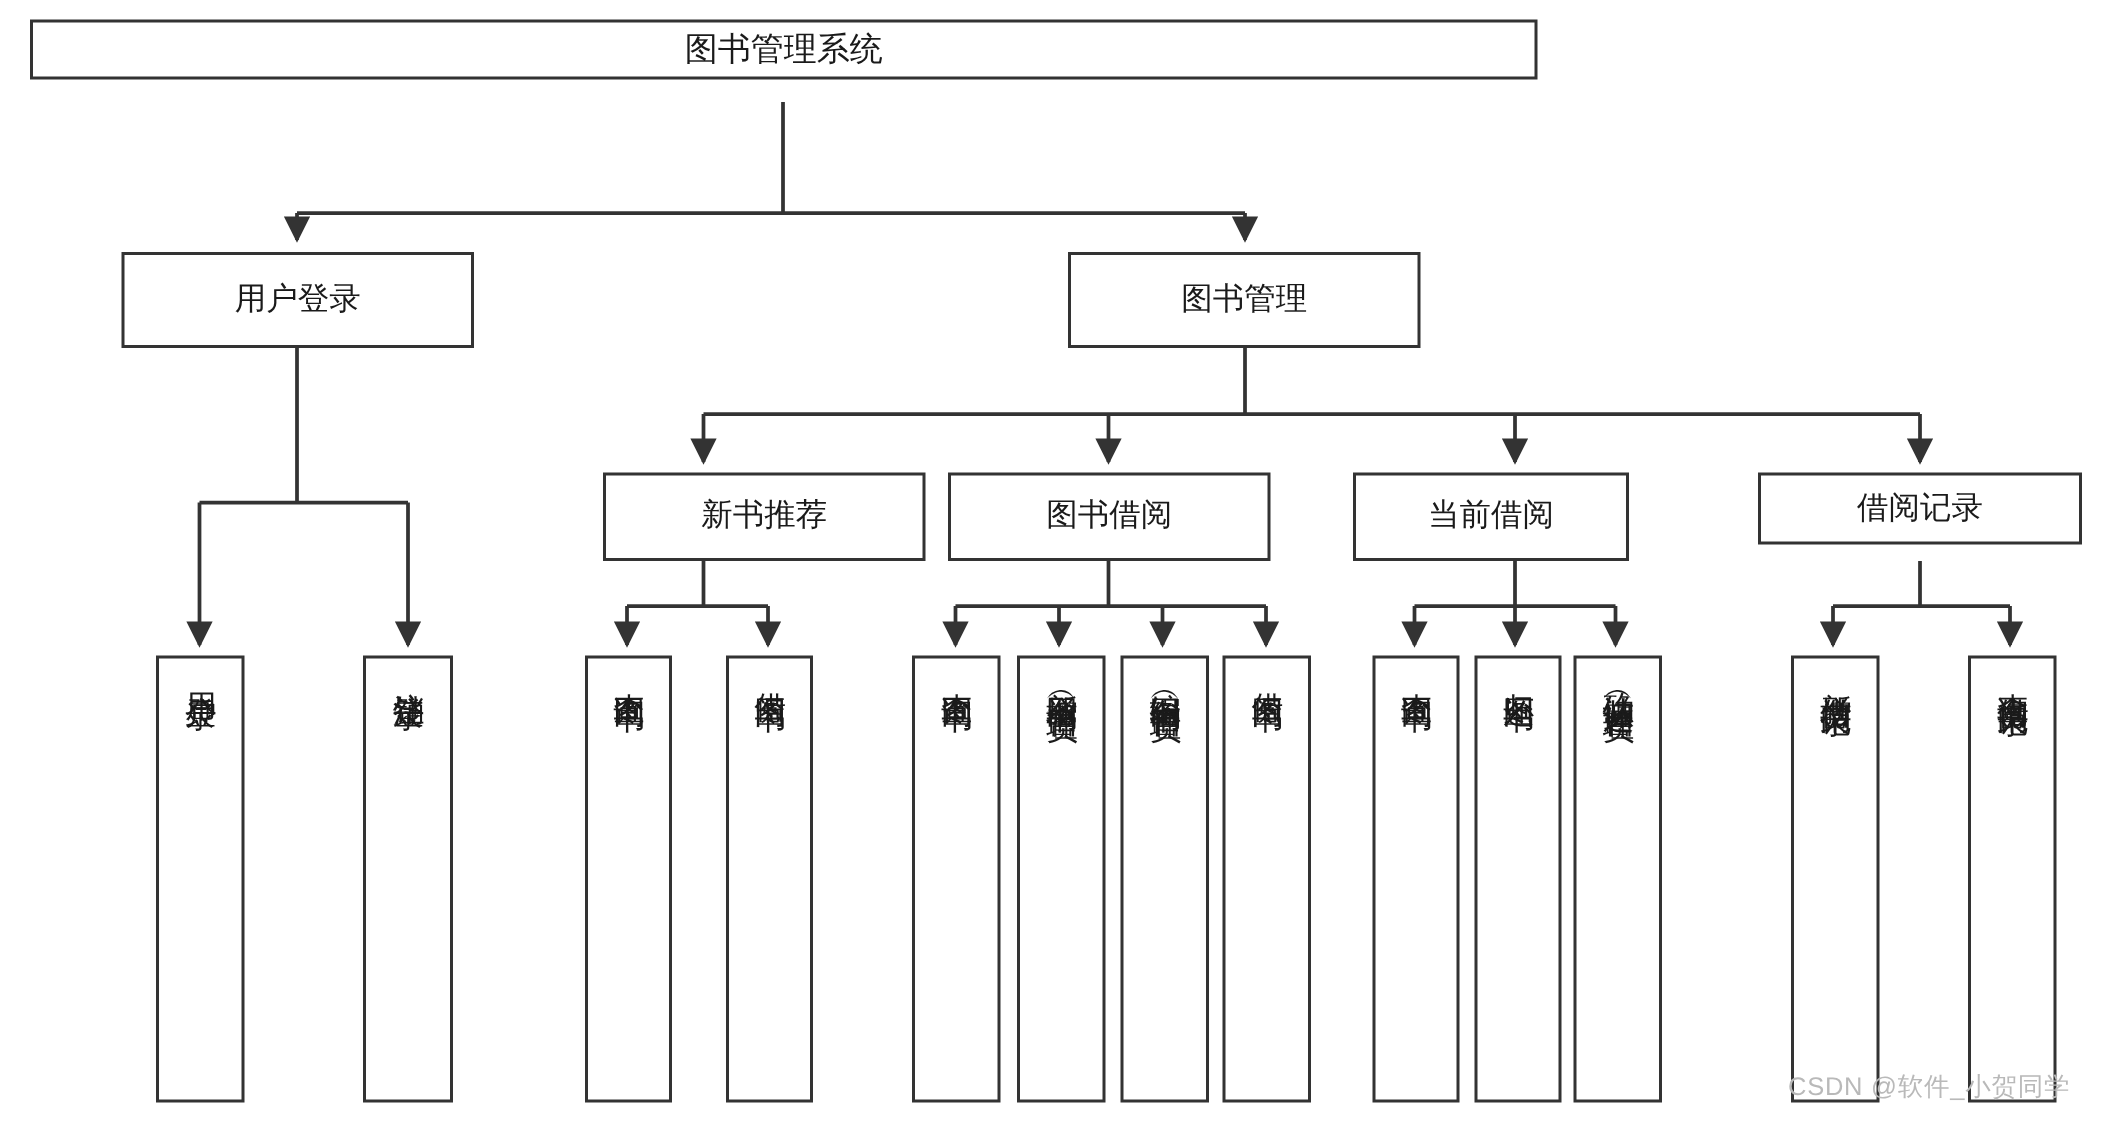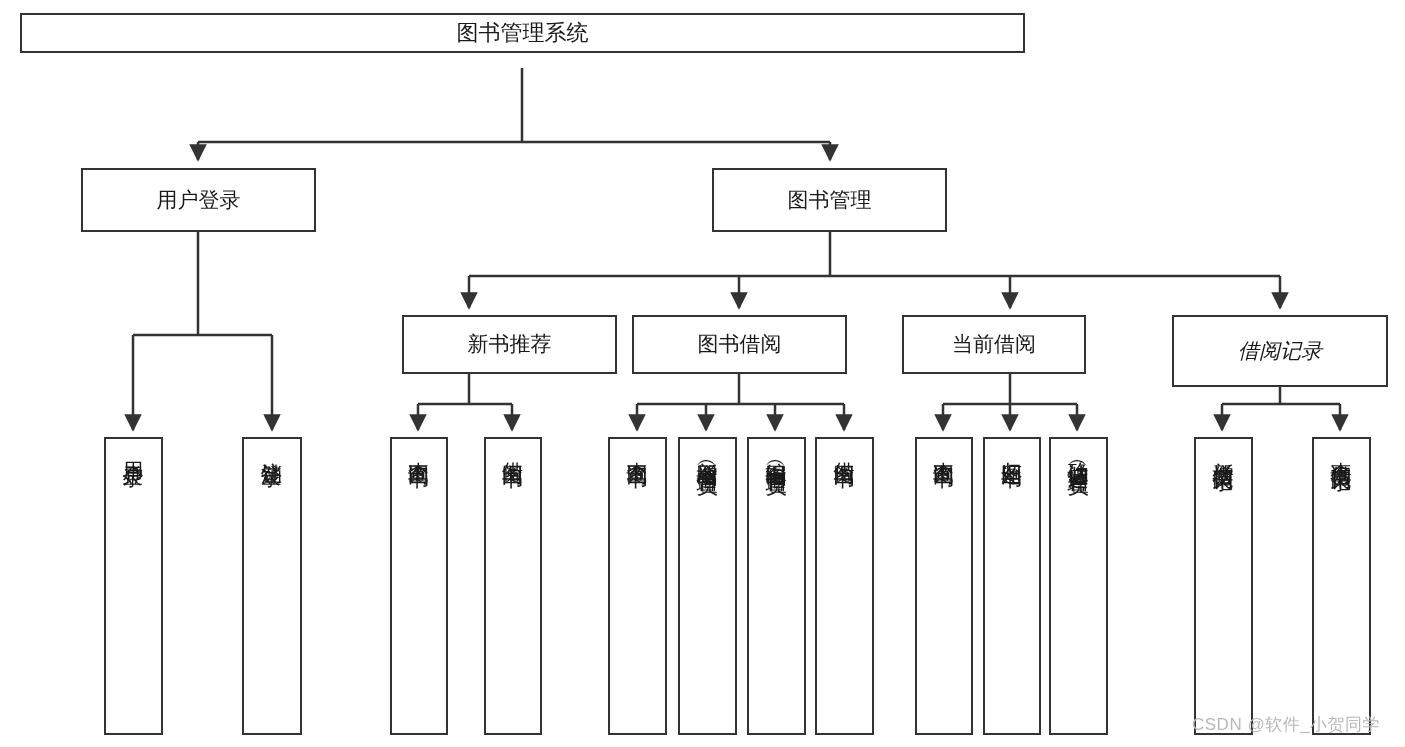--- a/index.html
+++ b/index.html
@@ -142,21 +142,21 @@
 
   <div class="node horiz" style="left:362px; top:315px; width:215px; height:59px;margin-left:40px;">
     <span class="lbl">新书推荐</span>
   </div>
   <div class="node horiz" style="left:632px; top:315px; width:215px; height:59px;">
     <span class="lbl">图书借阅</span>
   </div>
   <div class="node horiz" style="left:902px; top:315px; width:184px; height:59px;">
     <span class="lbl">当前借阅</span>
   </div>
-  <div class="node horiz" style="left:1172px; top:315px; width:216px; height:72px;font-style:italic;">
+  <div class="node horiz" style="left:1172px; top:315px; width:216px; height:48px;">
     <span class="lbl">借阅记录</span>
   </div>
 
   <div class="node vert" style="left:104px; top:437px; width:59px; height:298px;">
     <span class="lbl">用户登录</span>
   </div>
   <div class="node vert" style="left:242px; top:437px; width:60px; height:298px;">
     <span class="lbl">注销登录</span>
   </div>
 

